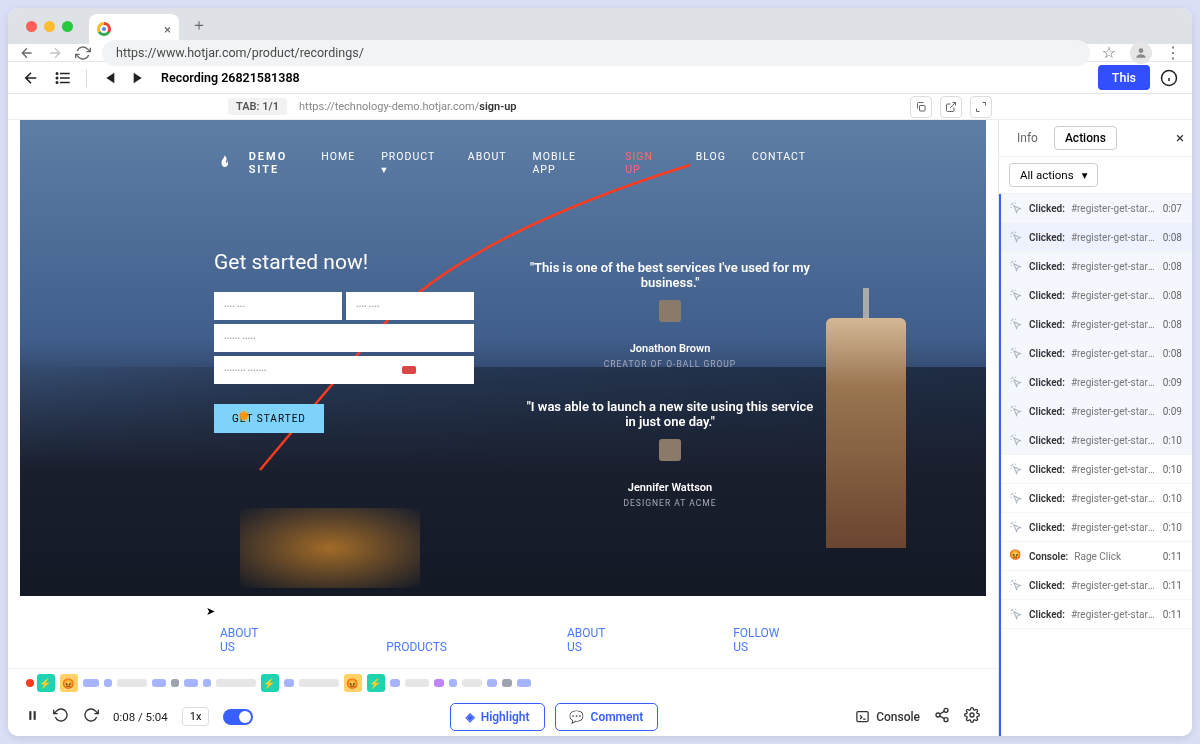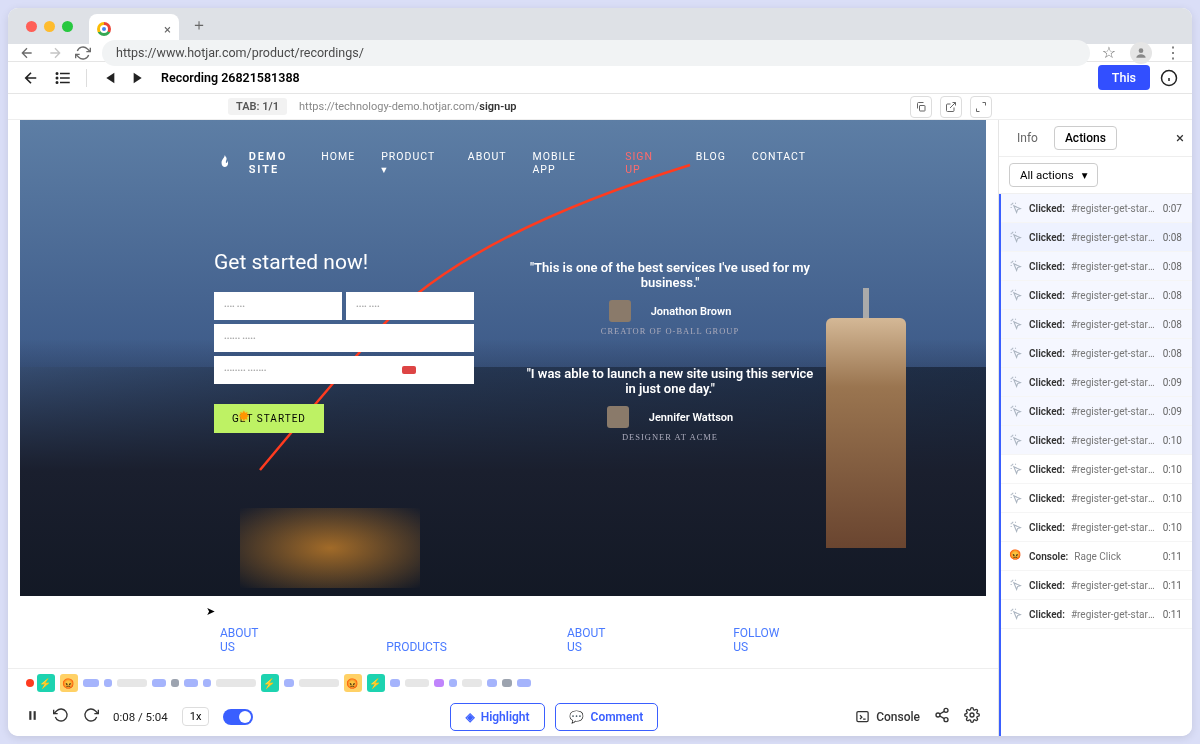--- a/index.html
+++ b/index.html
@@ -54,32 +54,32 @@
 .nav-item { cursor:pointer; position:relative; }
 .nav-item.hl { color:#ff6b6b; }
 
 .form-block { position:absolute; top:130px; left:194px; width:260px; z-index:5; }
 .form-title { color:#fff; font-size:21px; margin-bottom:18px; font-weight:400; }
 .form-row { display:flex; gap:4px; margin-bottom:4px; }
 .inp { background:#fff; height:28px; border:none; padding:0 10px; font-size:8px; color:#aaa; width:100%; }
 .inp.half { width:50%; }
 .disclaimer { color:#cfd8e3; font-size:9.5px; margin-top:26px; line-height:1.5; }
 .disclaimer a { color:#cfd8e3; text-decoration:underline; }
-.get-started-btn { margin-top:16px; background:#bef264; border:none; padding:9px 18px; font-size:10px; letter-spacing:1px; cursor:pointer; position:relative; }
+.get-started-btn { margin-top:16px; background:#7dd3fc; border:none; padding:9px 18px; font-size:10px; letter-spacing:1px; cursor:pointer; position:relative; }
 .click-burst { position:absolute; top:4px; left:24px; color:#ffb020; font-size:14px; }
 .click-burst::before { content:"✸"; color:#ff9500; text-shadow:0 0 3px #ffb020; }
 
 .mouse-trail { position:absolute; top:40px; left:230px; width:450px; height:320px; z-index:4; pointer-events:none; }
 
 .testimonial { position:absolute; top:140px; left:500px; width:300px; color:#fff; text-align:center; z-index:5; }
 .quote { font-size:13px; font-weight:600; margin-bottom:10px; }
-.userline { display:flex; align-items:center; justify-content:center; gap:20px; margin-bottom:4px; }
+.userline { display:flex; align-items:center; justify-content:center; gap:20px; margin-bottom:4px;flex-direction:column; }
 .user-img { width:22px; height:22px; border-radius:3px; background:#8a7a6a; }
 .user-name { font-size:11px; font-weight:600; }
-.user-sub { font-size:8.5px; letter-spacing:1px; color:#aab;font-family:Liberation Serif, serif; }
+.user-sub { font-size:8.5px; letter-spacing:1px; color:#aab; }
 .testimonial2 { margin-top:30px; }
 
 .footer-white { position:absolute; bottom:0; left:0; right:0; height:72px; background:#fff; display:flex; align-items:flex-end; padding:0 200px 14px; gap:120px; }
 .foot-h { color:#4a7aff; font-size:12px; }
 .mouse-cursor { position:absolute; bottom:50px; left:186px; color:#000; font-size:11px; z-index:6; }
 
 .footer-ctrl { height:68px; background:#fff; border-top:1px solid #eee; display:flex; flex-direction:column; }
 .seekbar { height:28px; padding:6px 18px; display:flex; align-items:center; overflow:hidden; }
 .seg { height:8px; background:#e6e6e6; border-radius:3px; margin-right:5px; position:relative; flex-shrink:0; }
 .badge-sm { width:18px; height:18px; border-radius:3px; display:inline-flex; align-items:center; justify-content:center; font-size:10px; margin-right:5px; }

